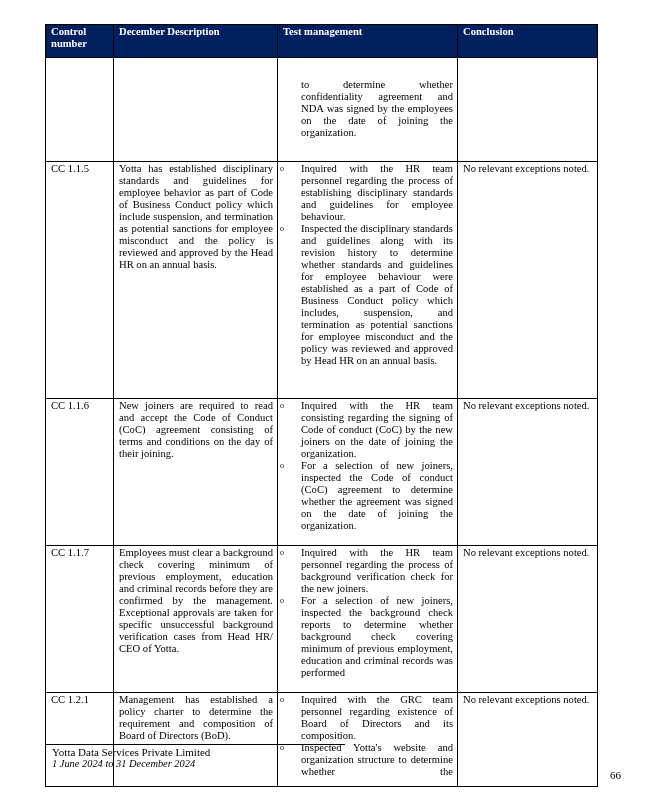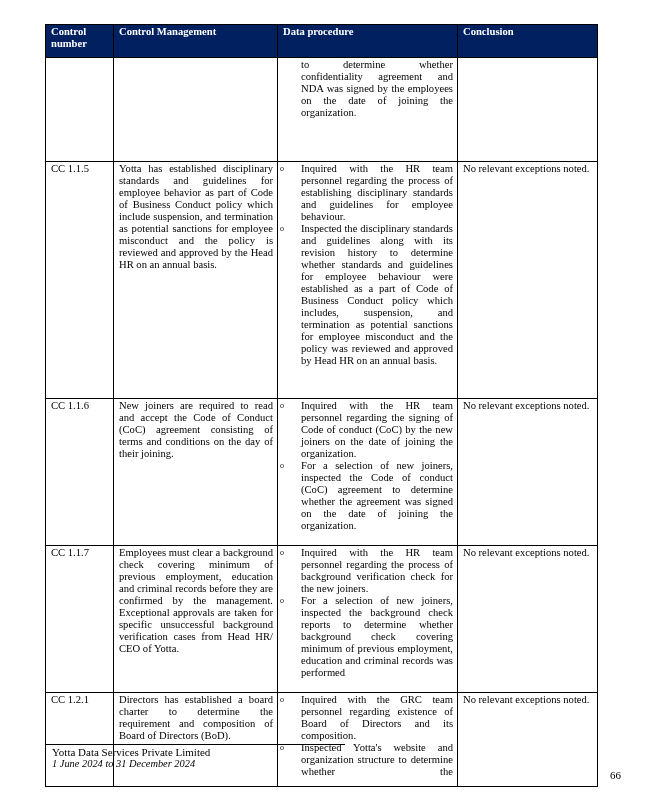--- a/index.html
+++ b/index.html
@@ -9,21 +9,21 @@
   table.ctl { position: absolute; left: 45px; top: 24px; width: 552px;
               border-collapse: collapse; table-layout: fixed; font-size: 10.6px; line-height: 12px; }
   table.ctl th, table.ctl td { border: 1px solid #000; vertical-align: top; padding: 1px 4px 0 5px; }
   table.ctl th { background: #002060; color: #fff; font-weight: bold; text-align: left;
                  height: 31px; padding-top: 1px; border-color: #000; }
   col.c1 { width: 68px; } col.c2 { width: 164px; } col.c3 { width: 180px; } col.c4 { width: 140px; }
   .just { text-align: justify; text-align-last: left; margin-left: 28px; }
   ul.proc { list-style: none; margin: 0; padding: 0; }
   ul.proc li { position: relative; padding-left: 18px; text-align: justify; }
   ul.proc li .bullet { position: absolute; left: -3px; top: 0; font-size: 8px; }
-  ul.proc li.cont { padding-left: 18px; }
+  ul.proc li.cont { padding-left: 18px; margin-top: 20px; }
   .row-cont td { height: 102px; }
   .row-115 td { height: 235px; }
   .row-116 td { height: 145px; }
   .row-117 td { height: 145px; }
   .row-121 td { height: 92px; }
   .footer-rule { position: absolute; left: 45px; top: 744px; width: 300px; border-top: 1px solid #000; }
   .footer-1 { position: absolute; left: 52px; top: 746px; font-size: 11px; }
   .footer-2 { position: absolute; left: 52px; top: 758px; font-size: 10.4px; font-style: italic; }
   .page-num { position: absolute; left: 610px; top: 769px; font-size: 11px; }
 </style>
@@ -34,22 +34,22 @@
   <table class="ctl">
     <colgroup>
         <col class="c1">
         <col class="c2">
         <col class="c3">
         <col class="c4">
       </colgroup>
     <thead>
       <tr>
         <th>Control number</th>
-        <th>Control Management</th>
-        <th>Data procedure</th>
+        <th>December Description</th>
+        <th>Test management</th>
         <th>Conclusion</th>
       </tr>
     </thead>
     <tbody>
       <tr class="row-cont">
         <td></td>
         <td class="just"></td>
         <td>
           <ul class="proc">
             <li class="cont"><span>to determine whether confidentiality agreement and NDA was signed by the employees on the date of joining the organization.</span></li>
@@ -68,42 +68,42 @@
           </ul>
         </td>
         <td class="just">No relevant exceptions noted.</td>
       </tr>
 
       <tr class="row-116">
         <td>CC 1.1.6</td>
         <td class="just">New joiners are required to read and accept the Code of Conduct (CoC) agreement consisting of terms and conditions on the day of their joining.</td>
         <td>
           <ul class="proc">
-            <li><span class="bullet">o</span><span>Inquired with the HR team personnel regarding the signing of Code of conduct (CoC) by the new joiners on the date of joining the organization.</span></li>
+            <li><span class="bullet">o</span><span>Inquired with the HR team consisting regarding the signing of Code of conduct (CoC) by the new joiners on the date of joining the organization.</span></li>
             <li><span class="bullet">o</span><span>For a selection of new joiners, inspected the Code of conduct (CoC) agreement to determine whether the agreement was signed on the date of joining the organization.</span></li>
           </ul>
         </td>
         <td class="just">No relevant exceptions noted.</td>
       </tr>
 
       <tr class="row-117">
         <td>CC 1.1.7</td>
         <td class="just">Employees must clear a background check covering minimum of previous employment, education and criminal records before they are confirmed by the management. Exceptional approvals are taken for specific unsuccessful background verification cases from Head HR/ CEO of Yotta.</td>
         <td>
           <ul class="proc">
             <li><span class="bullet">o</span><span>Inquired with the HR team personnel regarding the process of background verification check for the new joiners.</span></li>
             <li><span class="bullet">o</span><span>For a selection of new joiners, inspected the background check reports to determine whether background check covering minimum of previous employment, education and criminal records was performed</span></li>
           </ul>
         </td>
         <td class="just">No relevant exceptions noted.</td>
       </tr>
 
       <tr class="row-121">
         <td>CC 1.2.1</td>
-        <td class="just">Directors has established a board charter to determine the requirement and composition of Board of Directors (BoD).</td>
+        <td class="just">Management has established a policy charter to determine the requirement and composition of Board of Directors (BoD).</td>
         <td>
           <ul class="proc">
             <li><span class="bullet">o</span><span>Inquired with the GRC team personnel regarding existence of Board of Directors and its composition.</span></li>
             <li style="text-align-last: justify;"><span class="bullet">o</span><span>Inspected Yotta's website and organization structure to determine whether the</span></li>
           </ul>
         </td>
         <td class="just">No relevant exceptions noted.</td>
       </tr>
     </tbody>
   </table>

